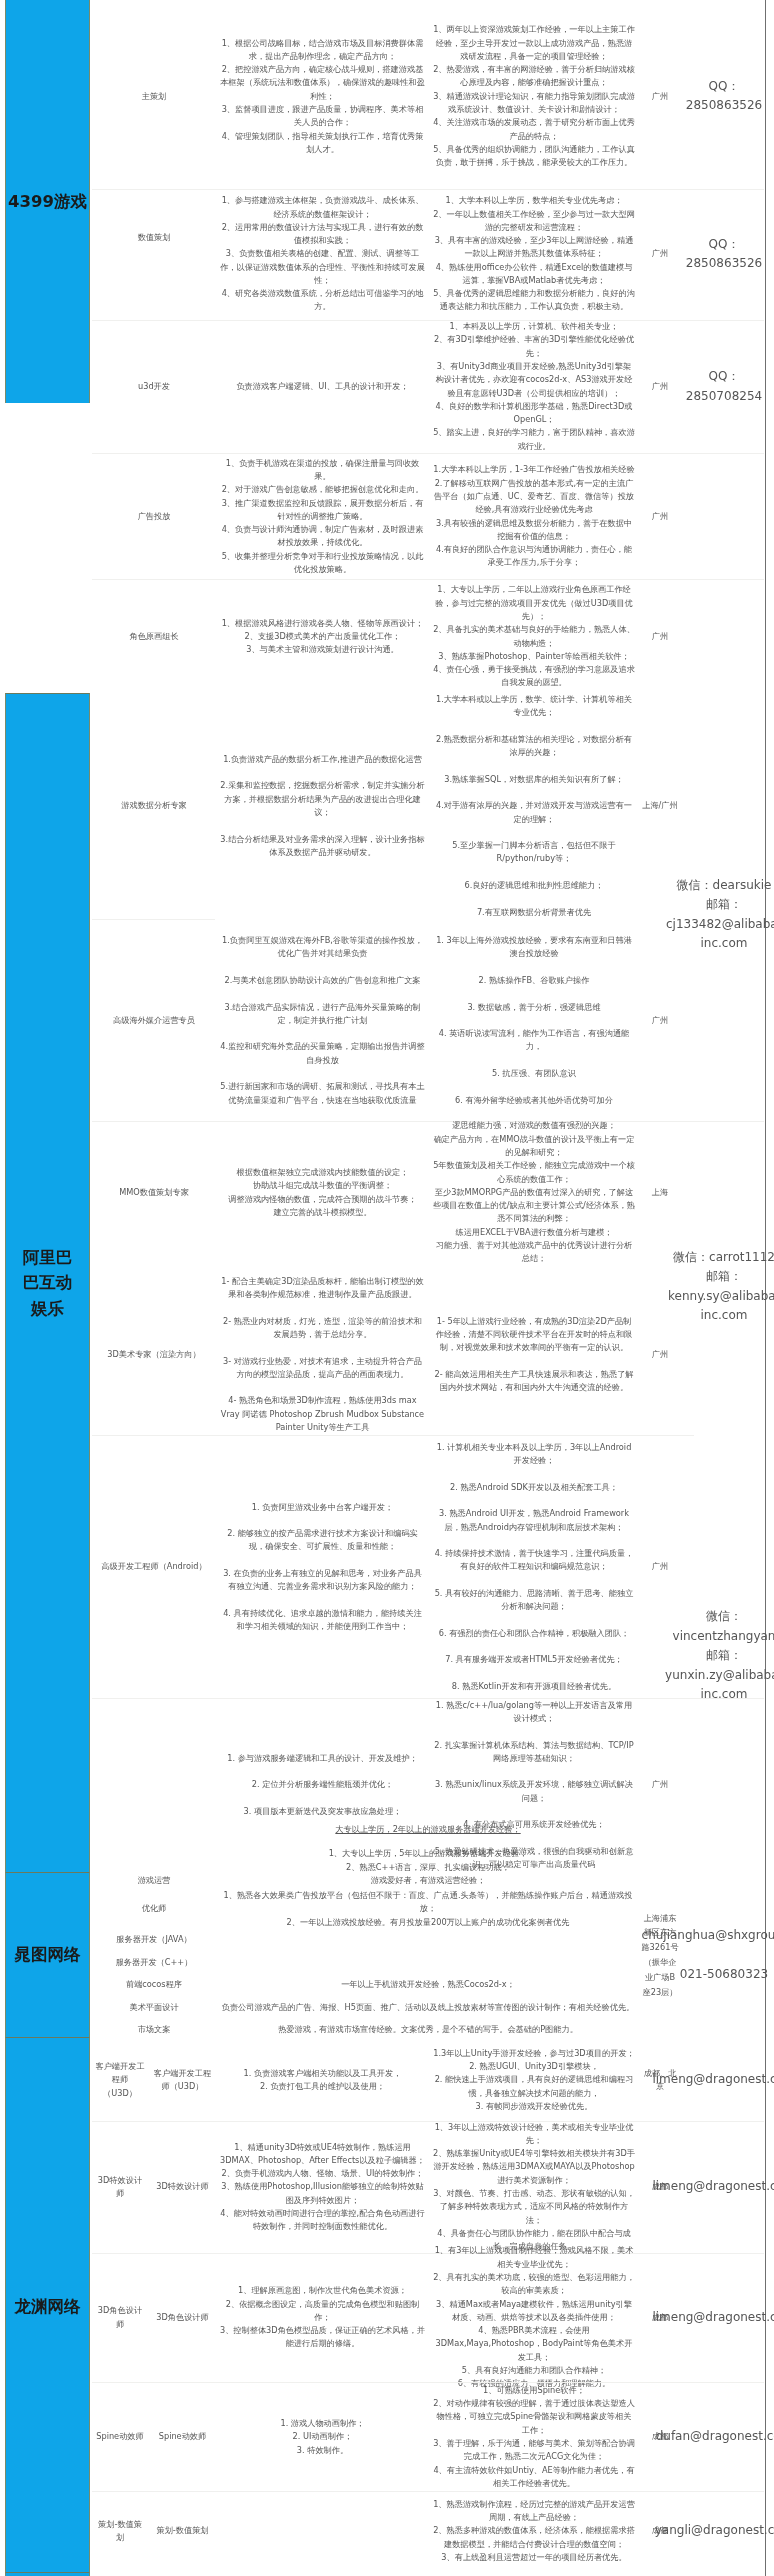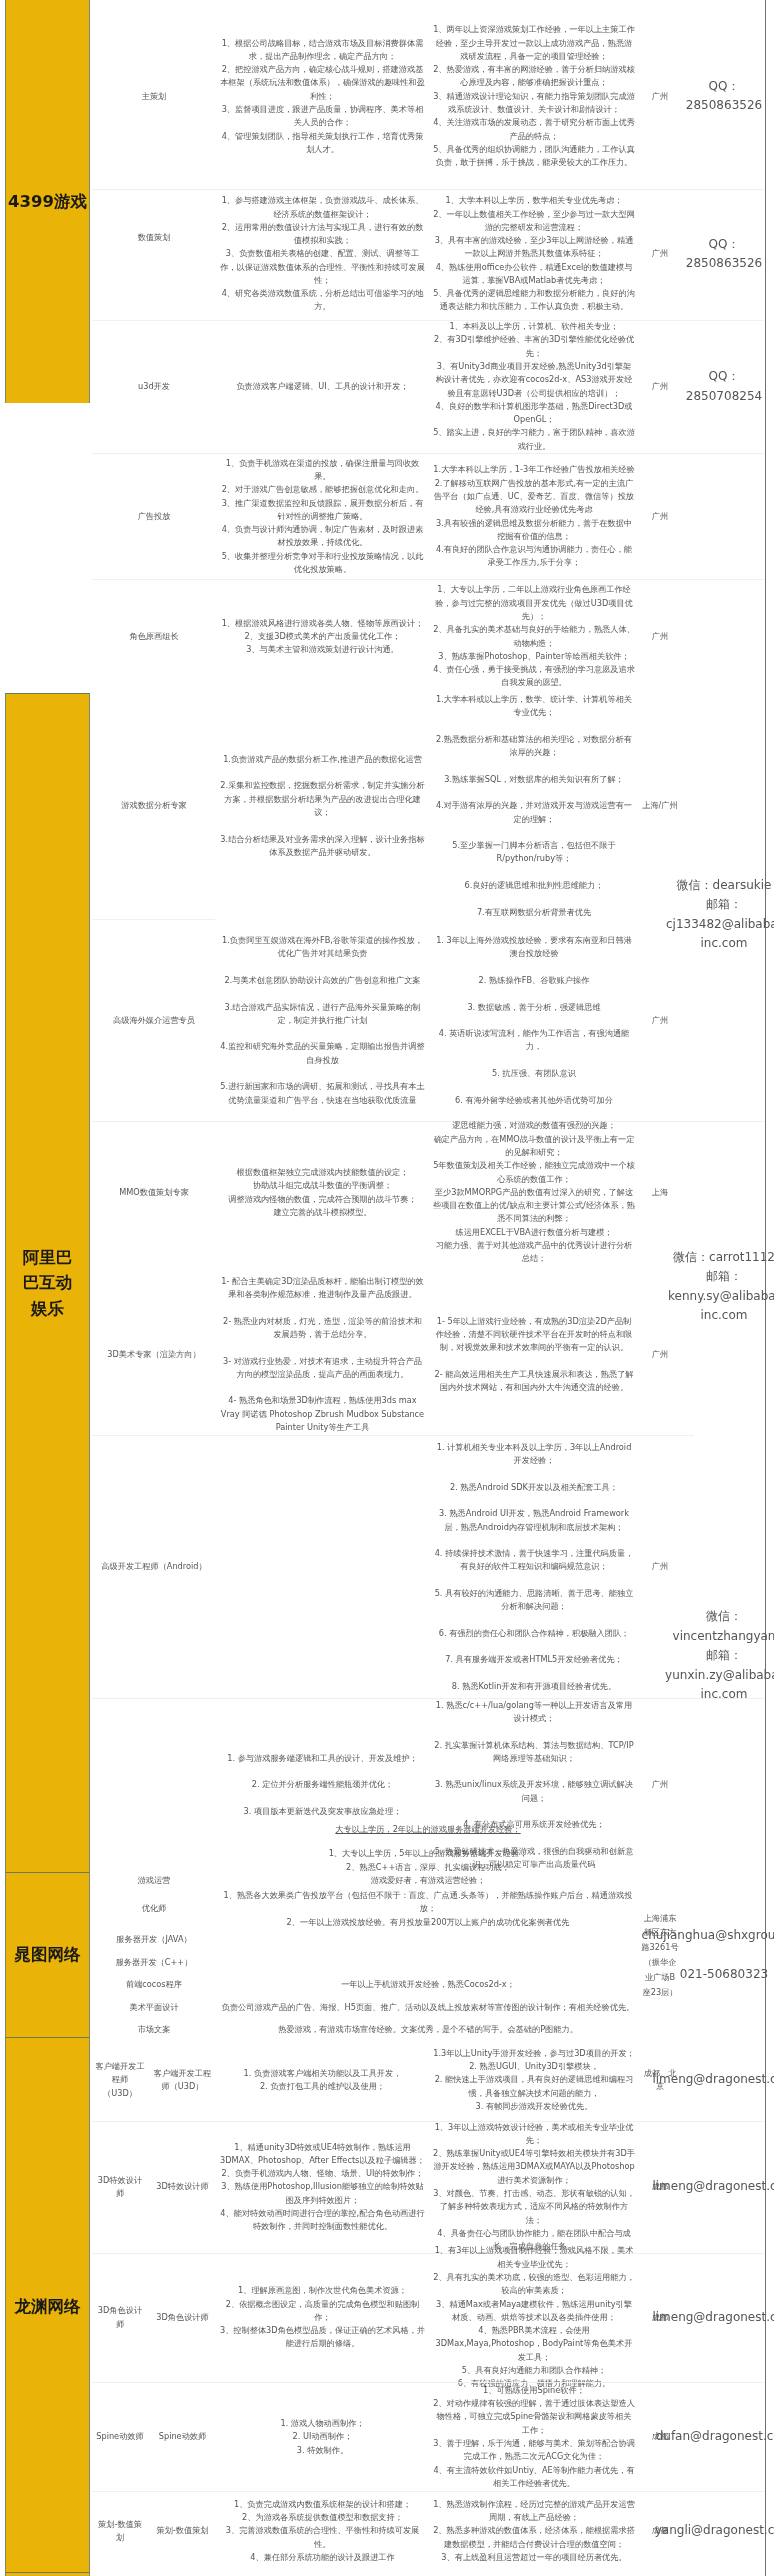--- a/index.html
+++ b/index.html
@@ -1,19 +1,19 @@
 <!DOCTYPE html>
 <html style="font-size:11.5px"><head>
 <meta charset="utf-8">
 <style>
   html, body { margin:0; padding:0; background:#ffffff; }
   body { width:774px; height:2576px; overflow:hidden; font-family:"DejaVu Sans", "Liberation Sans", sans-serif; color:#4a4a4a; }
   #sheet { position:relative; width:774px; height:2576px; }
   .company {
-    position:absolute; left:5px; width:85px; background:#eab308;
+    position:absolute; left:5px; width:85px; background:#0ea5e9;
     border-left:1.4px solid #7a8a6a; border-right:1.4px solid #7a8a6a; border-top:1.4px solid #6b7a5c;
     box-sizing:border-box; display:flex; align-items:center; justify-content:center;
     text-align:center; font-weight:bold; font-size:16.5px; color:#1a1a1a; line-height:1.55;
   }
   .right-border { position:absolute; left:765px; top:0; width:1.4px; height:2576px; background:#6f6f6f; }
   .cell {
     position:absolute; box-sizing:border-box; display:flex; align-items:center; justify-content:center;
     text-align:center; font-size:8.2px; line-height:1.62; padding:1.4px 2.9px; white-space:pre-line; color:#555;
   }
   .row-sep { position:absolute; left:92px; width:672px; height:0.7px; background:#f0f0ee; }
@@ -176,20 +176,27 @@
 3- 对游戏行业热爱，对技术有追求，主动提升符合产品方向的模型渲染品质，提高产品的画面表现力。
 
 4- 熟悉角色和场景3D制作流程，熟练使用3ds max Vray 阿诺德 Photoshop Zbrush Mudbox Substance Painter Unity等生产工具</div>
   <div class="cell c-req" style="top:1265px;height:179px;">1- 5年以上游戏行业经验，有成熟的3D渲染2D产品制作经验，清楚不同软硬件技术平台在开发时的特点和限制，对视觉效果和技术效率间的平衡有一定的认识。
 
 2- 能高效运用相关生产工具快速展示和表达，熟悉了解国内外技术网站，有和国内外大牛沟通交流的经验。</div>
   <div class="cell c-loc" style="top:1265px;height:179px;">广州</div>
   <div class="row-sep" style="top:1435px;width:602px;"></div>
 
   <div class="cell c-pos" style="top:1436px;height:262px;">高级开发工程师（Android）</div>
+  <div class="cell c-duty" style="top:1436px;height:262px;">1. 负责阿里游戏业务中台客户端开发；
+
+2. 能够独立的按产品需求进行技术方案设计和编码实现，确保安全、可扩展性、质量和性能；
+
+3. 在负责的业务上有独立的见解和思考，对业务产品具有独立沟通、完善业务需求和识别方案风险的能力；
+
+4. 具有持续优化、追求卓越的激情和能力，能持续关注和学习相关领域的知识，并能使用到工作当中；</div>
   <div class="cell c-req" style="top:1436px;height:262px;">1. 计算机相关专业本科及以上学历，3年以上Android开发经验；
 
 2. 熟悉Android SDK开发以及相关配套工具；
 
 3. 熟悉Android UI开发，熟悉Android Framework层，熟悉Android内存管理机制和底层技术架构；
 
 4. 持续保持技术激情，善于快速学习，注重代码质量，有良好的软件工程知识和编码规范意识；
 
 5. 具有较好的沟通能力、思路清晰、善于思考、能独立分析和解决问题；
 
@@ -299,24 +306,20 @@
   <div class="cell c-req" style="top:2383px;height:108px;">1、可熟练使用Spine软件；
 2、对动作规律有较强的理解，善于通过肢体表达塑造人物性格，可独立完成Spine骨骼架设和网格蒙皮等相关工作；
 3、善于理解，乐于沟通，能够与美术、策划等配合协调完成工作，熟悉二次元ACG文化为佳；
 4、有主流特效软件如Untiy、AE等制作能力者优先，有相关工作经验者优先。</div>
   <div class="cell c-loc" style="top:2383px;height:108px;">成都</div>
   <div class="cell c-contact" style="top:2383px;height:108px;">dufan@dragonest.com</div>
   <div class="row-sep" style="top:2491px;"></div>
 
   <div class="cell c-pos1" style="top:2491px;height:80px;">策划-数值策划</div>
   <div class="cell c-pos2" style="top:2491px;height:80px;">策划-数值策划</div>
-  <div class="cell c-duty" style="top:2491px;height:80px;">1、负责完成游戏内数值系统框架的设计和搭建；
-2、为游戏各系统提供数值模型和数据支持；
-3、完善游戏数值系统的合理性、平衡性和持续可发展性。
-4、兼任部分系统功能的设计及跟进工作</div>
   <div class="cell c-req" style="top:2491px;height:80px;">1、熟悉游戏制作流程，经历过完整的游戏产品开发运营周期，有线上产品经验；
 2、熟悉多种游戏的数值体系，经济体系，能根据需求搭建数据模型，并能结合付费设计合理的数值空间；
 3、有上线盈利且运营超过一年的项目经历者优先。</div>
   <div class="cell c-loc" style="top:2491px;height:80px;">成都</div>
   <div class="cell c-contact" style="top:2491px;height:80px;">yangli@dragonest.com</div>
   <div class="company" style="top:2572px;height:3.6px;border-top:1.4px solid #6b7a5c;"></div>
 </div>
 
 
 </body></html>

